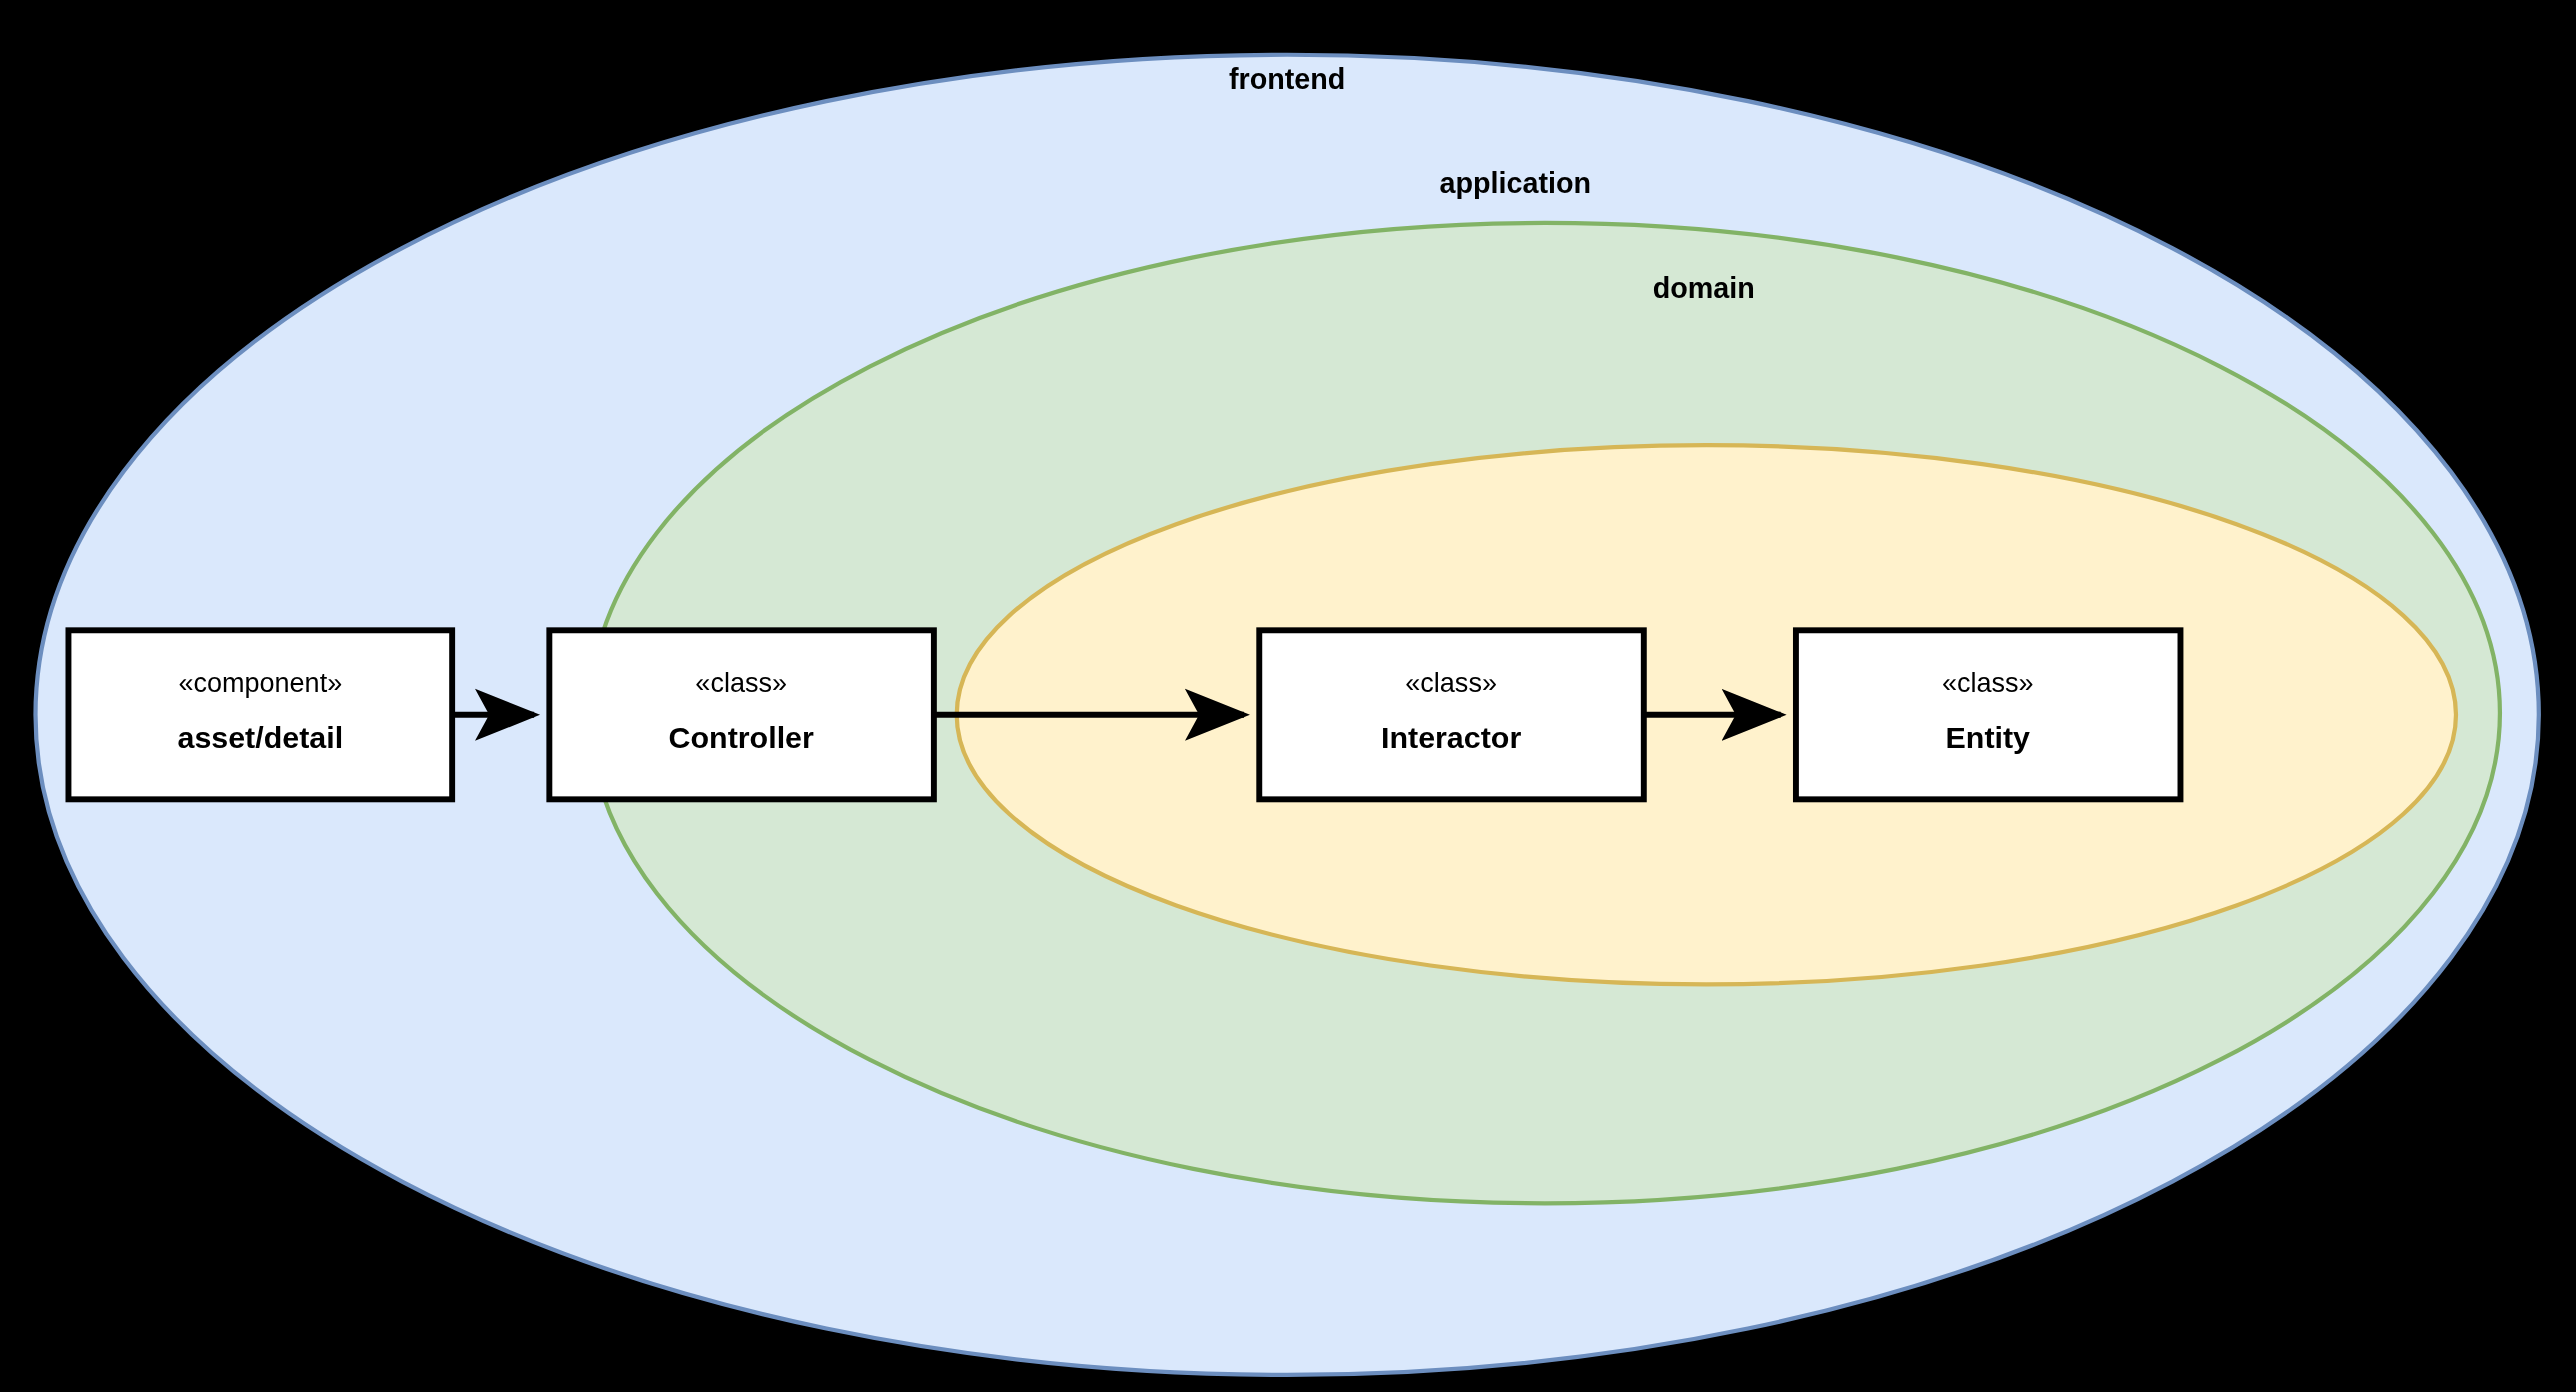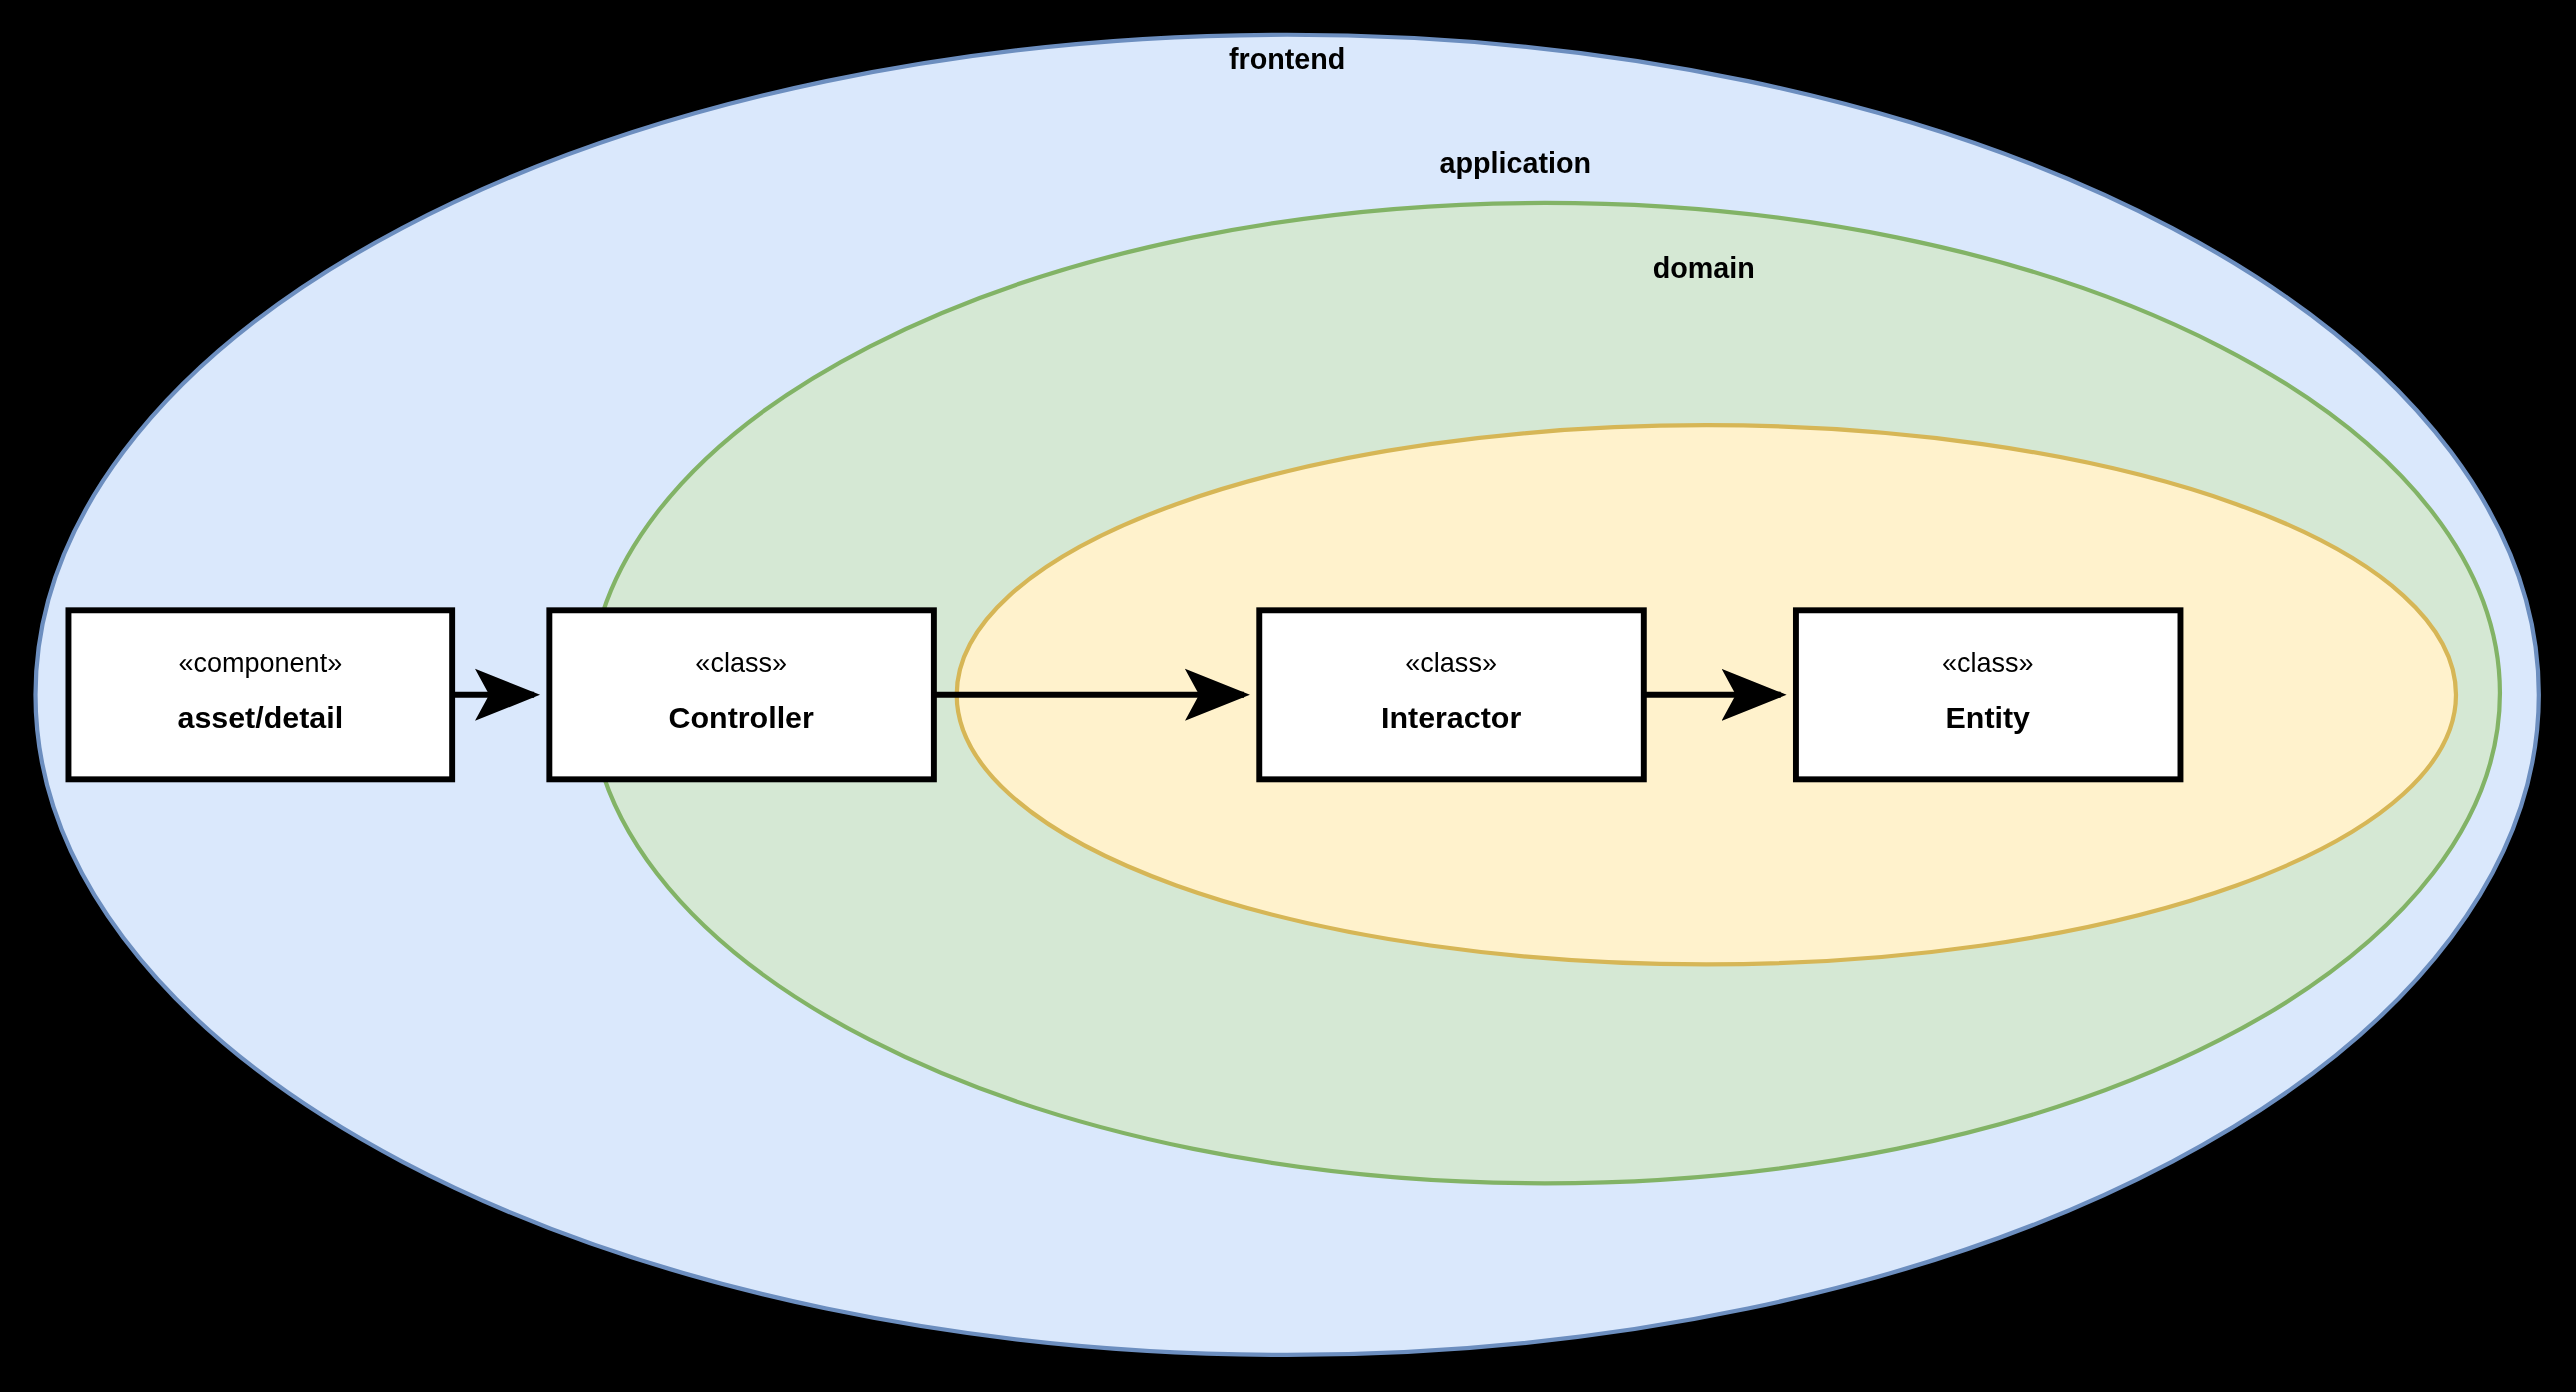--- a/index.html
+++ b/index.html
@@ -12,20 +12,21 @@
     width: 2576px;
     height: 1393px;
     overflow: hidden;
     font-family: "Liberation Sans", sans-serif;
   }
   #diagram-root {
     position: relative;
     width: 2576px;
     height: 1227px;
     background: #000000;
+    margin-top: 20px;
   }
   #diagram-svg {
     position: absolute;
     top: 0;
     left: 0;
     width: 2576px;
     height: 1393px;
     display: block;
   }
   .layer-label {

